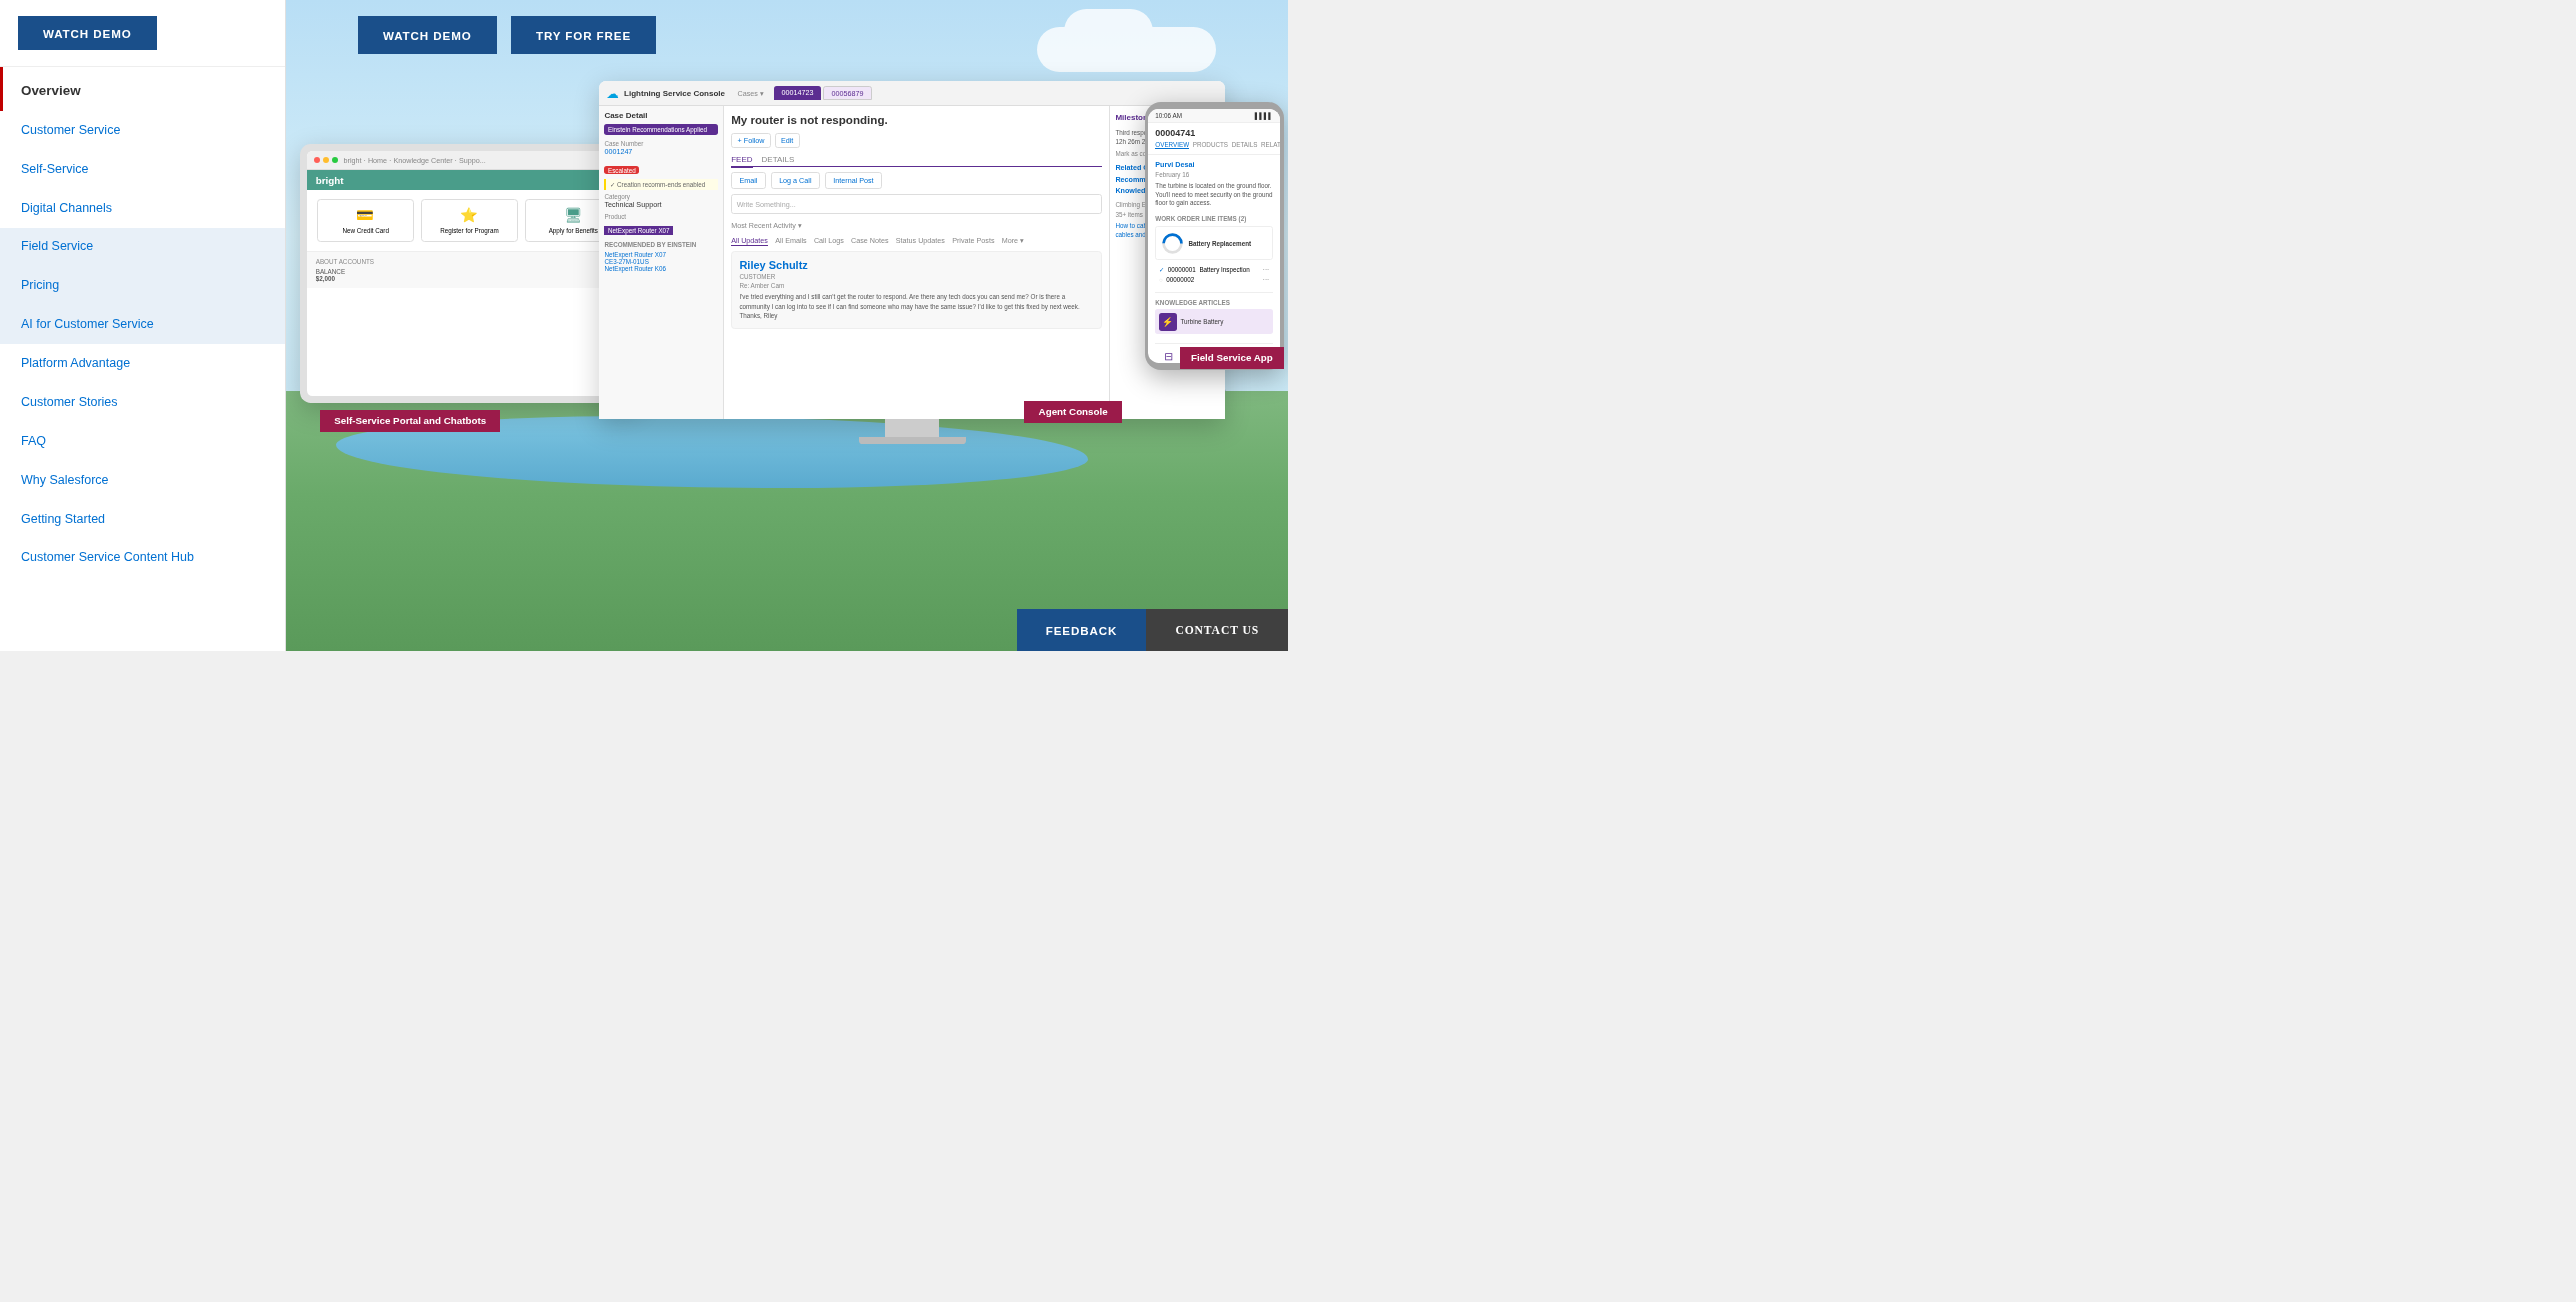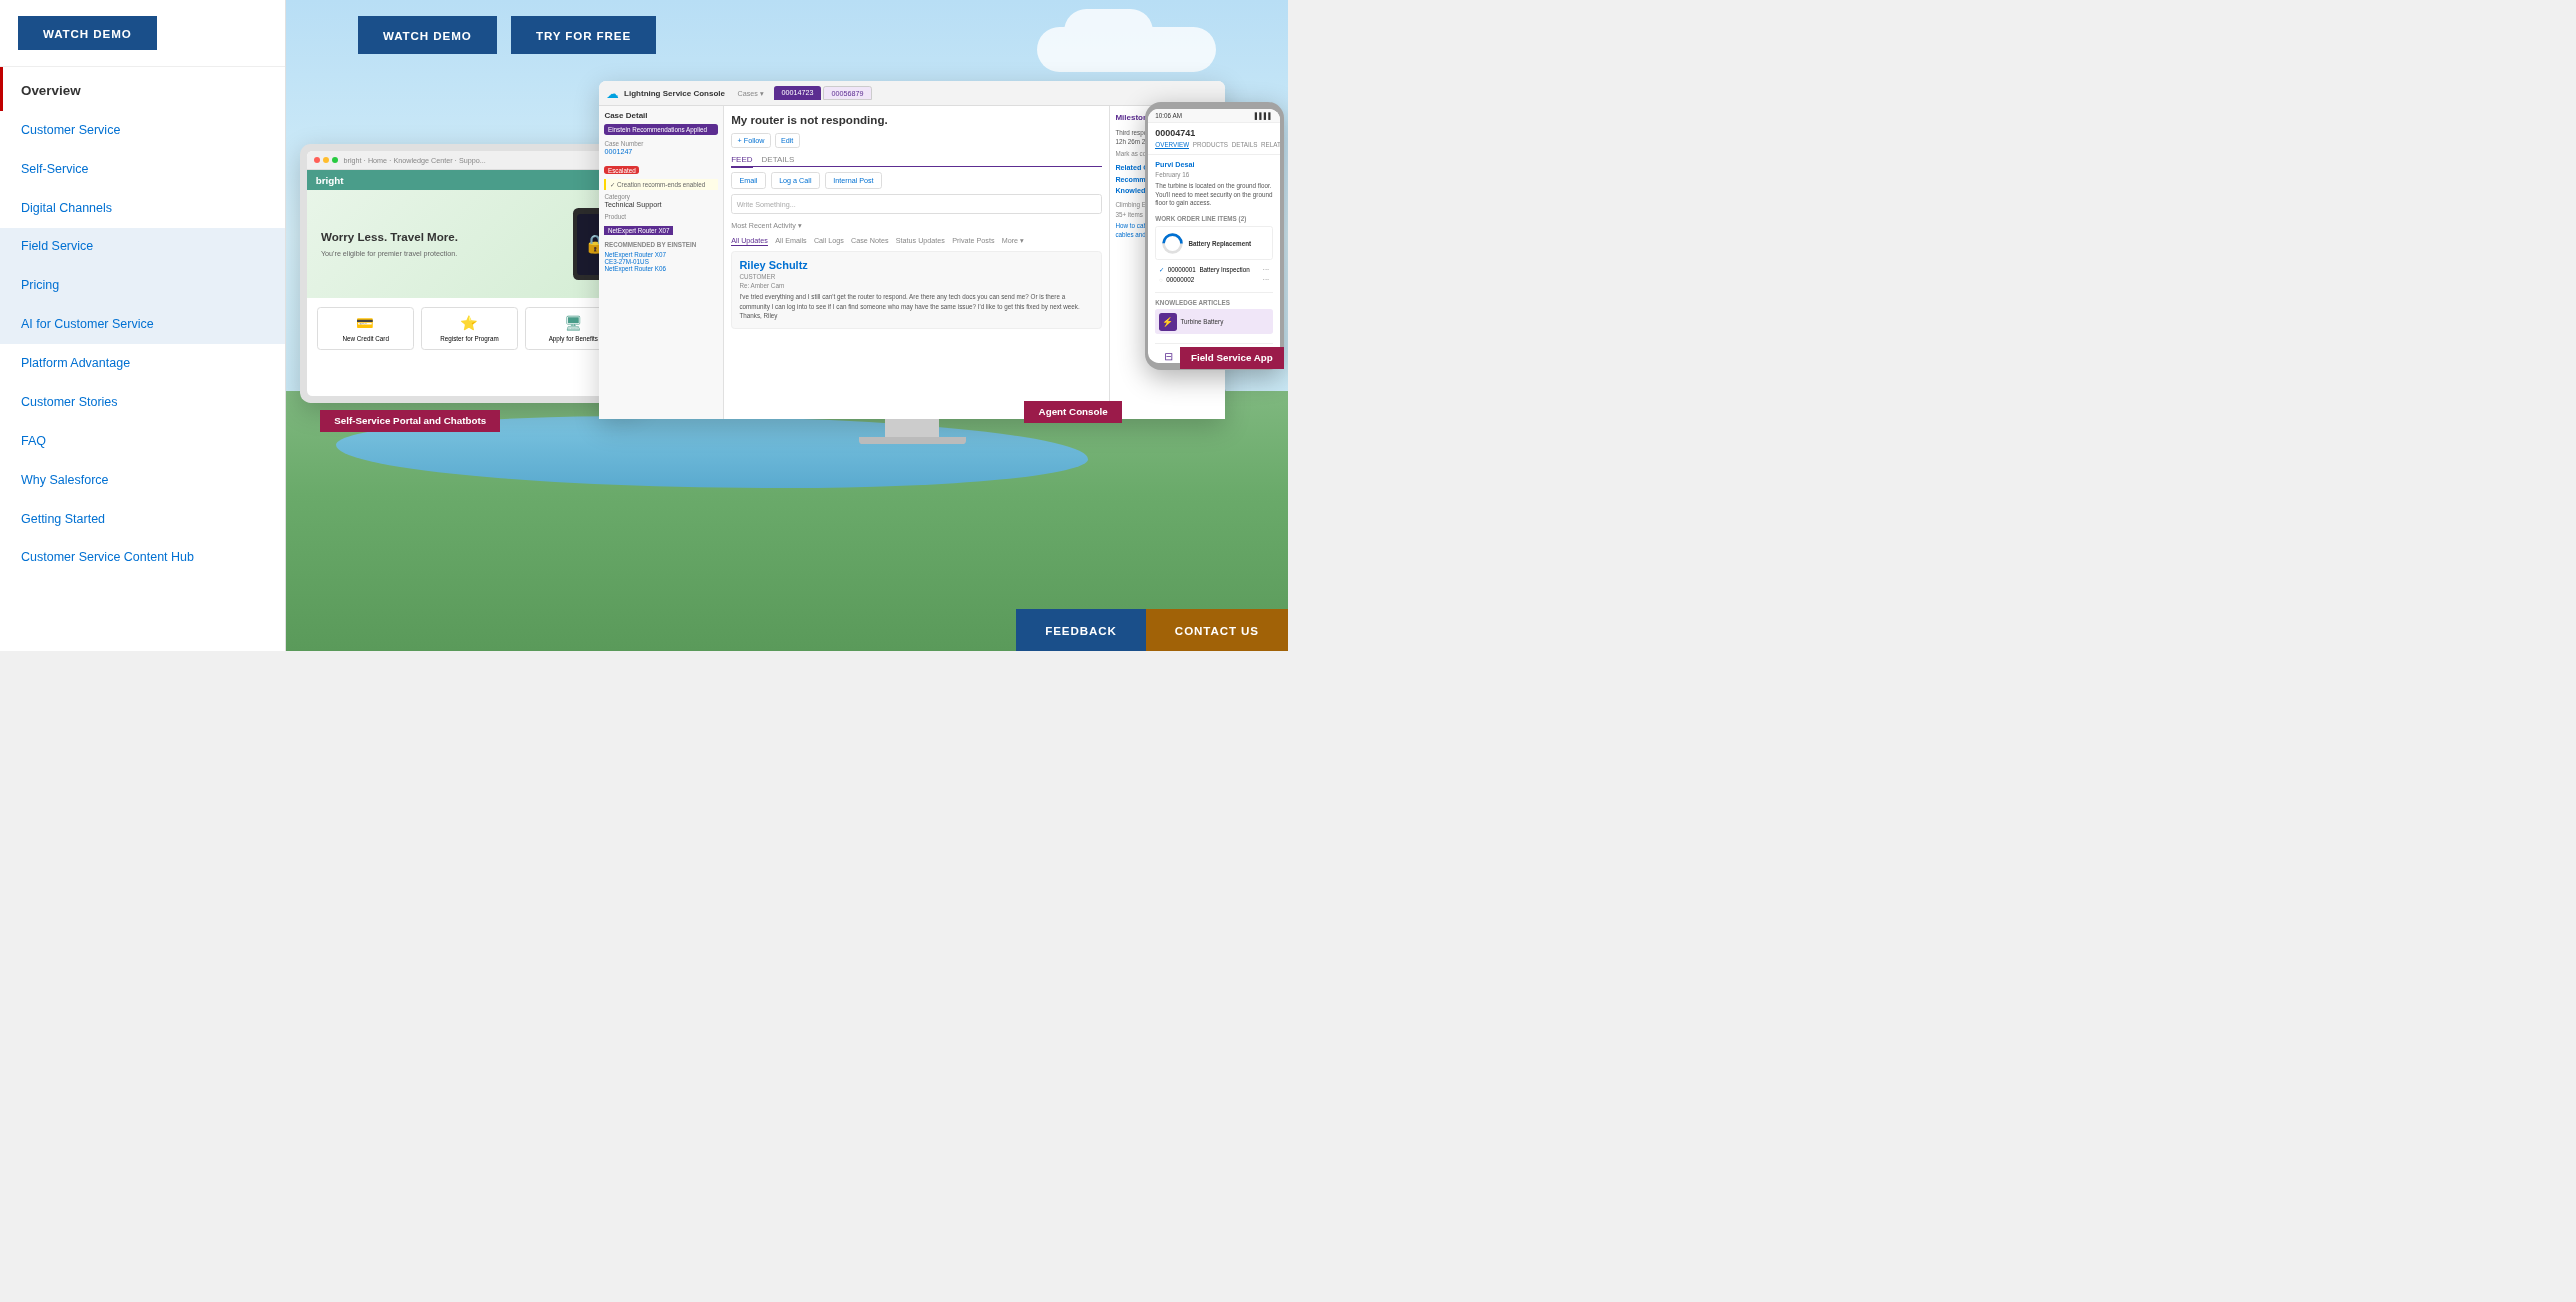--- a/index.html
+++ b/index.html
@@ -320,29 +320,30 @@
       border: none;
       padding: 14.3px 29px;
       font-size: 11.6px;
       font-weight: bold;
       letter-spacing: 0.9px;
       cursor: pointer;
       text-transform: uppercase;
     }
 
     .btn-contact-us {
-      background: #a16207;
+      background: #404040;
       color: white;
       border: none;
       padding: 14.3px 29px;
       font-size: 11.6px;
       font-weight: bold;
       letter-spacing: 0.9px;
       cursor: pointer;
       text-transform: uppercase;
+      font-family: Liberation Serif, serif;
     }
 
     
     .tablet-frame {
       position: absolute;
       top: 72px;
       left: -4.5px;
       width: 340px;
       height: 259px;
       background: #e0e0e0;
@@ -504,31 +505,20 @@
               <div class="dot dot-yellow"></div>
               <div class="dot dot-green"></div>
             </div>
             <span class="browser-url">bright · Home · Knowledge Center · Suppo...</span>
           </div>
 
           <div class="self-service-body">
             <div style="background:#4a9d8a;padding:4.5px 9px;display:flex;align-items:center;gap:9px;">
               <span style="color:white;font-size:9.8px;font-weight:bold;">bright</span>
             </div>
-            <div class="ss-hero">
-              <div class="ss-hero-text">
-                <h3>Worry Less. Travel More.</h3>
-                <p>You're eligible for premier travel protection.</p>
-              </div>
-              <div class="ss-phone-mockup">
-                <div class="ss-phone-screen">
-                  <span class="lock-icon-large">🔒</span>
-                </div>
-              </div>
-            </div>
             <div class="ss-cards">
               <div class="ss-card">
                 <div class="ss-card-icon">💳</div>
                 <span>New Credit Card</span>
               </div>
               <div class="ss-card">
                 <div class="ss-card-icon">⭐</div>
                 <span>Register for Program</span>
               </div>
               <div class="ss-card">

